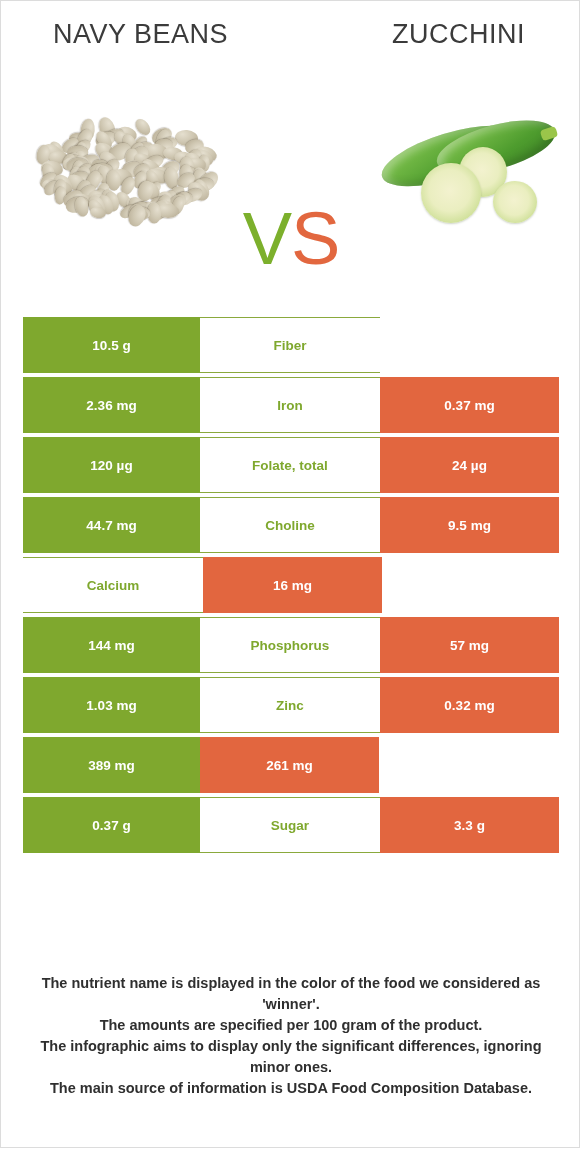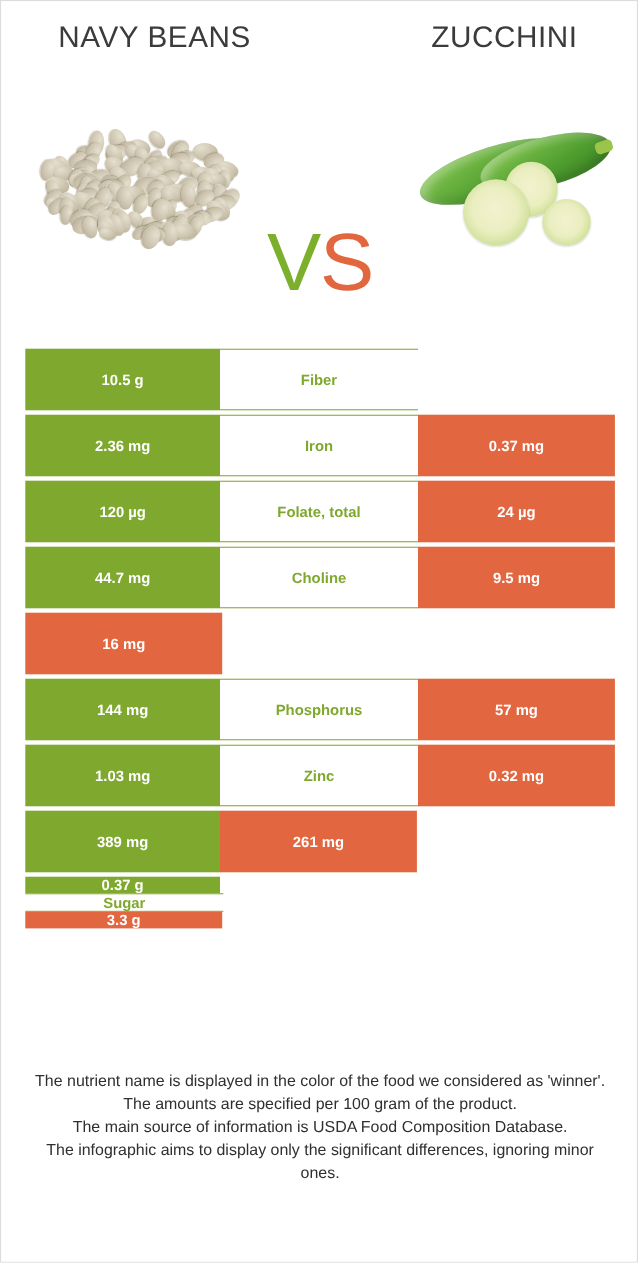--- a/index.html
+++ b/index.html
@@ -126,21 +126,21 @@
     left: 22px;
     top: 316px;
     width: 536px;
   }
   .row {
     position: relative;
     display: flex;
     height: 56px;
     margin-bottom: 4px;
   }
-  .row:last-child { margin-bottom: 0; flex-direction: column; }
+  .row:last-child { margin-bottom: 0; }
 
   .cell {
     display: flex;
     align-items: center;
     justify-content: center;
     box-sizing: border-box;
     font-size: 13.5px;
   }
   .cell-left {
     width: 177px;
@@ -167,21 +167,21 @@
   .footer {
     position: absolute;
     left: 30px;
     top: 972px;
     width: 520px;
     text-align: center;
     font-size: 14.5px;
     line-height: 21px;
     color: #2f2f2f;
   }
-  .footer div { white-space: normal; }
+  .footer div { white-space: normal; font-weight: bold; }
 </style>
 </head>
 <body>
 
 <div class="page">
 
   <div class="header">
     <div class="title title-left">NAVY BEANS</div>
     <div class="title title-right">ZUCCHINI</div>
   </div>
@@ -369,20 +369,21 @@
         <div class="cell cell-left">120 µg</div>
         <div class="cell cell-mid win-left">Folate, total</div>
         <div class="cell cell-right">24 µg</div>
       </div>
       <div class="row">
         <div class="cell cell-left">44.7 mg</div>
         <div class="cell cell-mid win-left">Choline</div>
         <div class="cell cell-right">9.5 mg</div>
       </div>
       <div class="row">
+        <div class="cell cell-mid win-left">Calcium</div>
         <div class="cell cell-right">16 mg</div>
       </div>
       <div class="row">
         <div class="cell cell-left">144 mg</div>
         <div class="cell cell-mid win-left">Phosphorus</div>
         <div class="cell cell-right">57 mg</div>
       </div>
       <div class="row">
         <div class="cell cell-left">1.03 mg</div>
         <div class="cell cell-mid win-left">Zinc</div>
@@ -395,17 +396,17 @@
       <div class="row">
         <div class="cell cell-left">0.37 g</div>
         <div class="cell cell-mid win-left">Sugar</div>
         <div class="cell cell-right">3.3 g</div>
       </div>
     </div>
 
   <div class="footer">
     <div>The nutrient name is displayed in the color of the food we considered as 'winner'.</div>
     <div>The amounts are specified per 100 gram of the product.</div>
+    <div>The infographic aims to display only the significant differences, ignoring minor ones.</div>
     <div>The main source of information is USDA Food Composition Database.</div>
-    <div>The infographic aims to display only the significant differences, ignoring minor ones.</div>
   </div>
 
 </div>
 
 </body></html>

